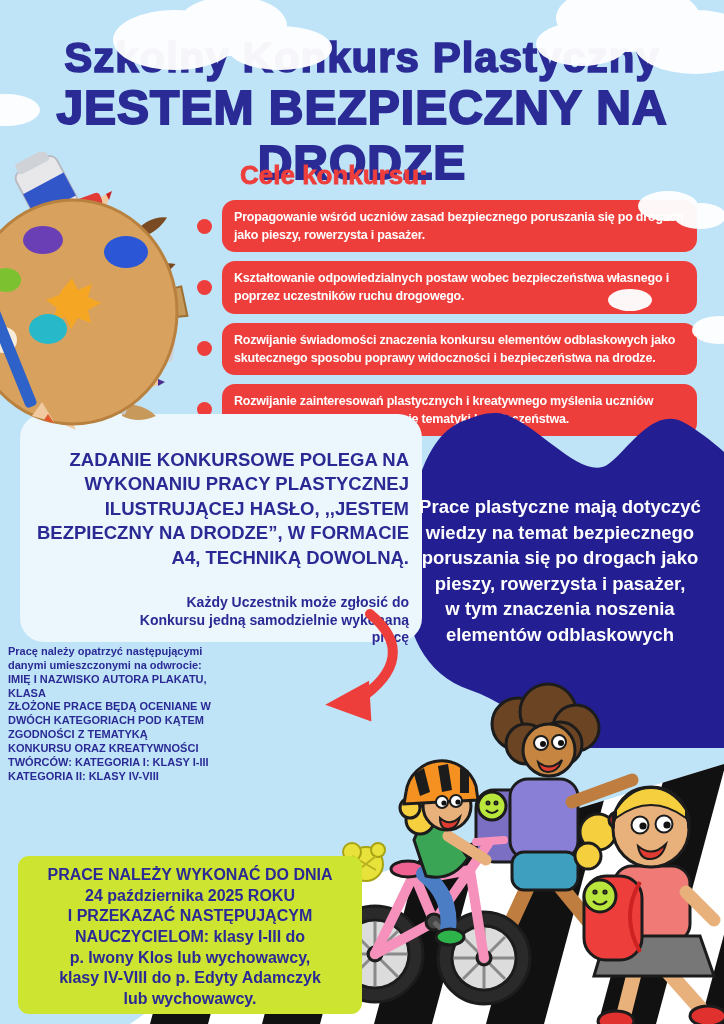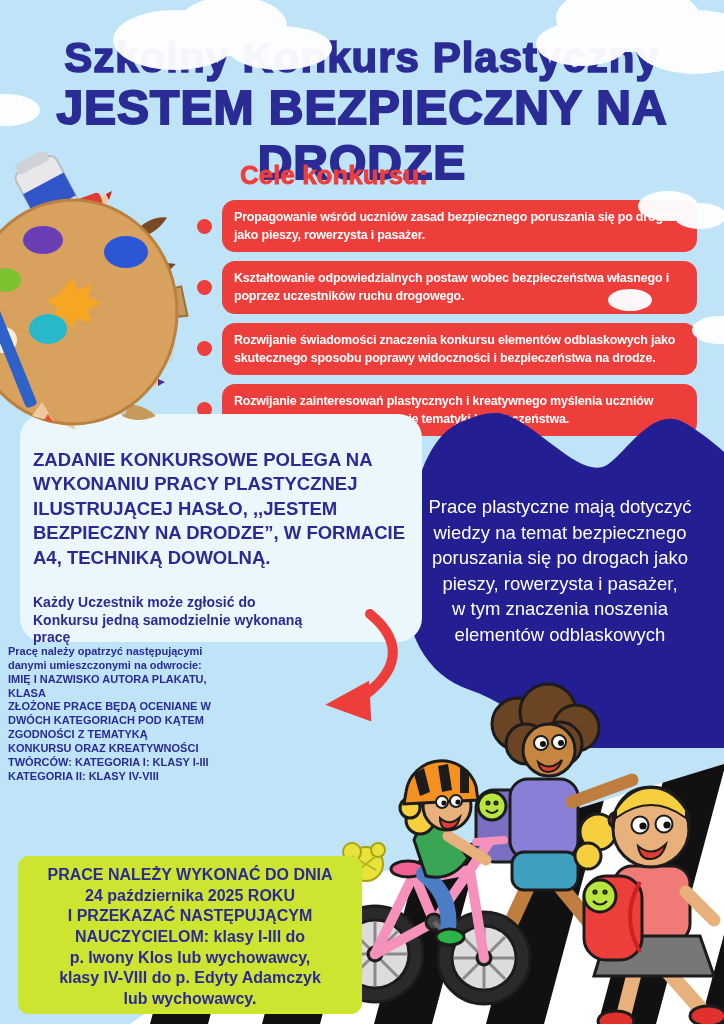--- a/index.html
+++ b/index.html
@@ -36,29 +36,29 @@
     background:var(--red);margin-right:10px;
   }
   .goal-box{
     flex:1;background:var(--red);border-radius:13px;padding:8px 12px;
     color:var(--white);font-size:12.5px;font-weight:bold;line-height:1.45;
     letter-spacing:-0.2px;white-space:pre-line;min-height:32px;
   }
   .task-box{
     position:absolute;left:20px;top:414px;width:402px;height:228px;
     background:var(--boxbg);border-radius:24px;box-sizing:border-box;
-    padding:16px 13px 0;text-align:left;color:var(--textnavy);
+    padding:16px 13px 0;text-align:right;color:var(--textnavy);
     font-weight:bold;white-space:pre-line;z-index:3;
   }
   .task-main{font-size:18.5px;line-height:1.32;}
   .task-note{font-size:14px;line-height:1.25;margin-top:6px;}
   .blob-svg{position:absolute;left:390px;top:403px;z-index:2;}
   .blob-text{
     position:absolute;left:402px;top:494px;width:316px;z-index:4;
-    text-align:center;color:var(--white);font-weight:normal;
+    text-align:center;color:var(--white);font-weight:bold;
     font-size:18.5px;line-height:1.38;white-space:pre-line;
   }
   .details-note{
     position:absolute;left:8px;top:645px;width:360px;z-index:5;
     text-align:left;color:var(--textnavy);font-weight:bold;
     font-size:11px;line-height:1.26;white-space:pre-line;
   }
   .deadline-box{
     position:absolute;left:18px;top:856px;width:344px;height:158px;
     background:var(--green);border-radius:11px;box-sizing:border-box;

